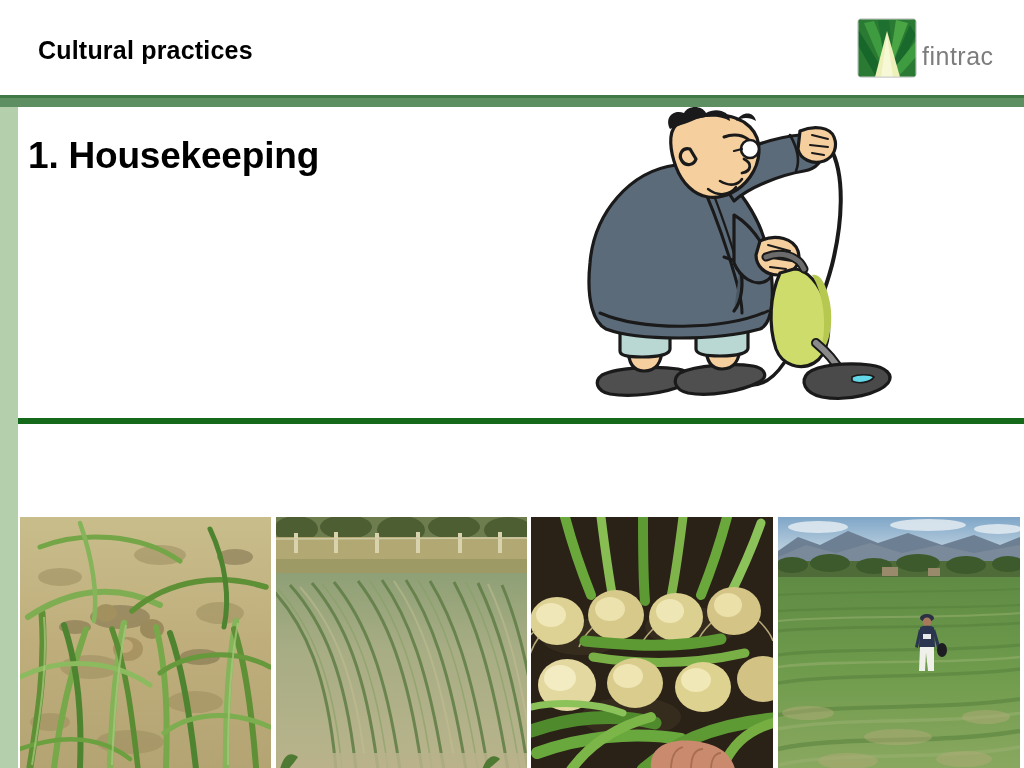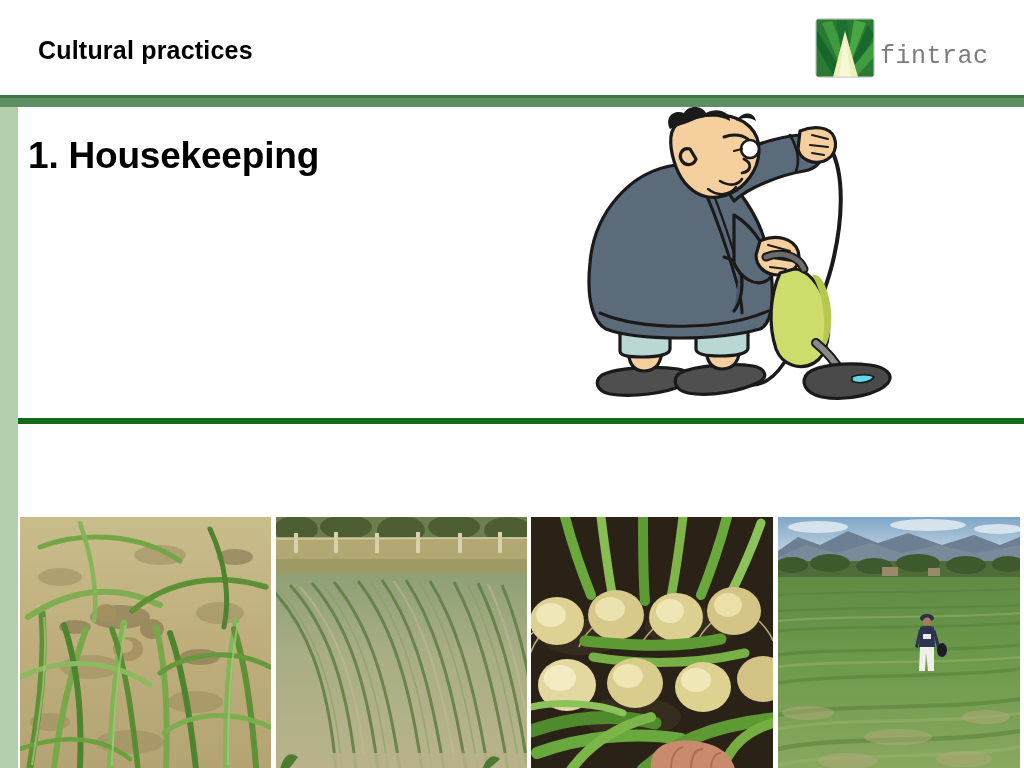--- a/index.html
+++ b/index.html
@@ -37,25 +37,24 @@
     font-size: 25px;
     font-weight: bold;
     color: #000000;
     letter-spacing: 0.2px;
     white-space: nowrap;
   }
 
   
   .logo {
     position: absolute;
-    left: 816px;
+    left: 858px;
     top: 19px;
     width: 152px;
     height: 62px;
-    font-family: Liberation Mono, monospace;
   }
   .logo-mark {
     position: absolute;
     left: 0; top: 0;
     width: 58px; height: 58px;
     border-radius: 4px;
     overflow: hidden;
     background: #1f6b2a;
     box-shadow: 0 0 0 1px #d8d8d8;
   }

